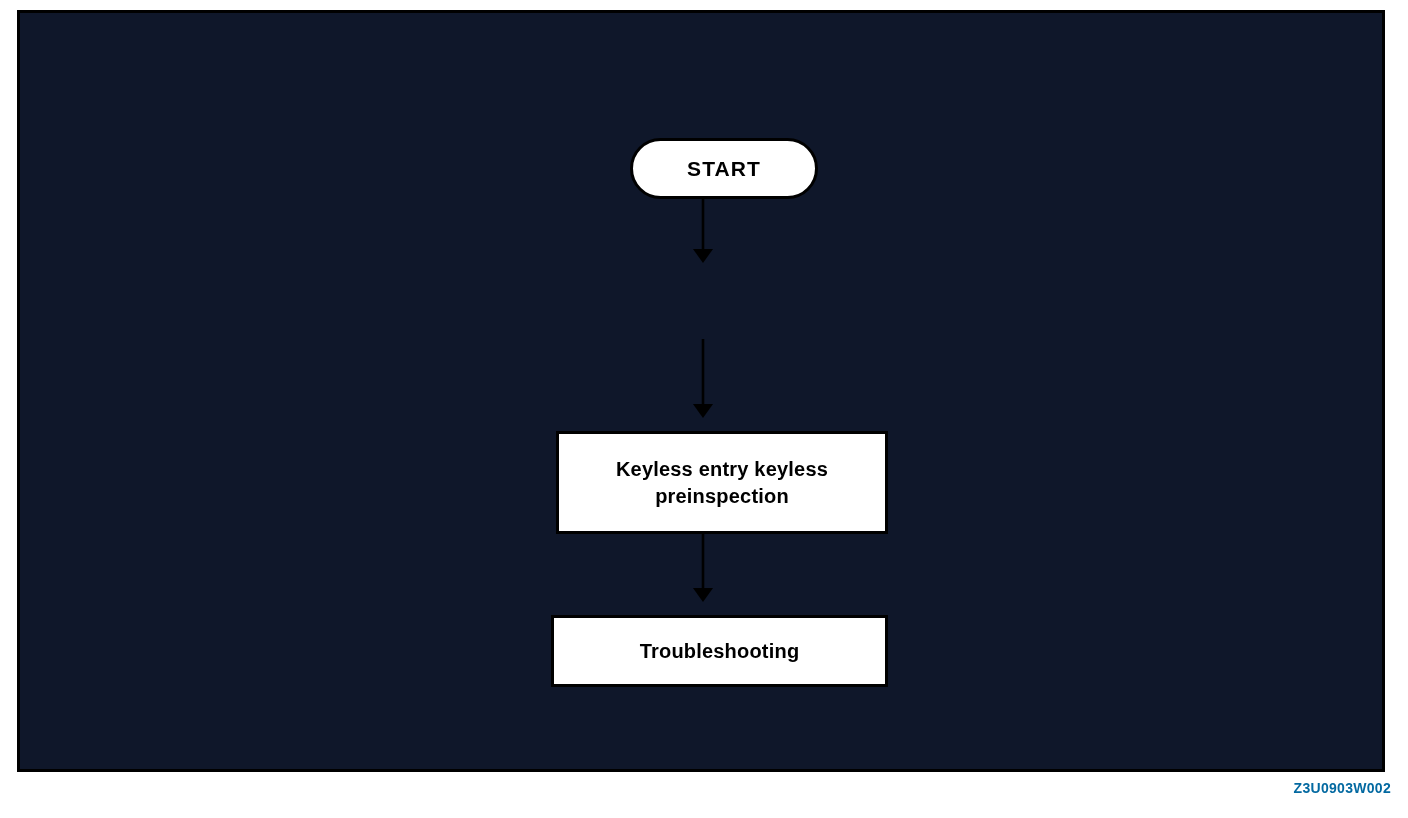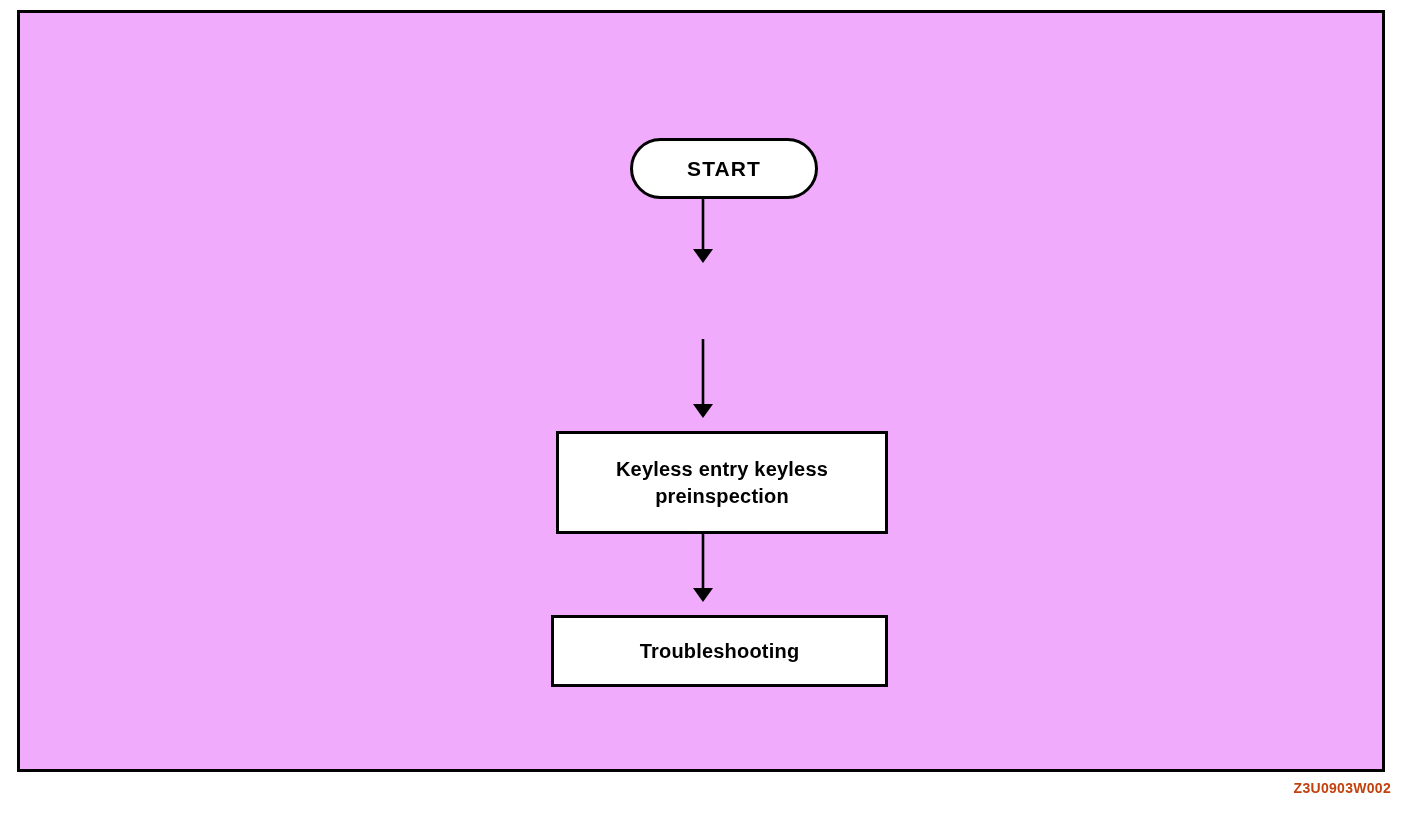--- a/index.html
+++ b/index.html
@@ -26,21 +26,21 @@
 
   
   .frame {
     position: absolute;
     left: 17px;
     top: 10px;
     width: 1368px;
     height: 762px;
     border: 3px solid #000000;
     box-sizing: border-box;
-    background: #f0abfc;
+    background: #0f172a;
   }
 
   
   .node {
     position: absolute;
     box-sizing: border-box;
     background: #ffffff;
     border: 3px solid #000000;
     display: flex;
     align-items: center;
@@ -114,21 +114,21 @@
     overflow: visible;
   }
 
   
   .figure-code {
     position: absolute;
     right: 17px;
     top: 780px;
     font-size: 14px;
     font-weight: bold;
-    color: #c2410c;
+    color: #0369a1;
     letter-spacing: 0.3px;
     text-align: right;
   }
 </style>
 </head>
 <body>
 
 <div id="page">
 
   <div class="frame">

